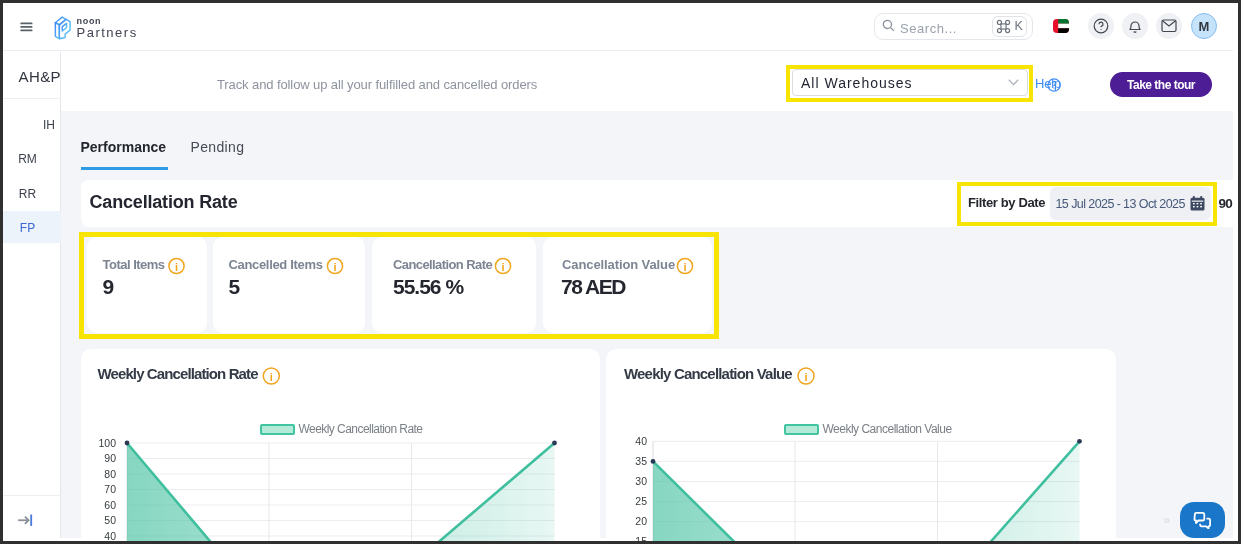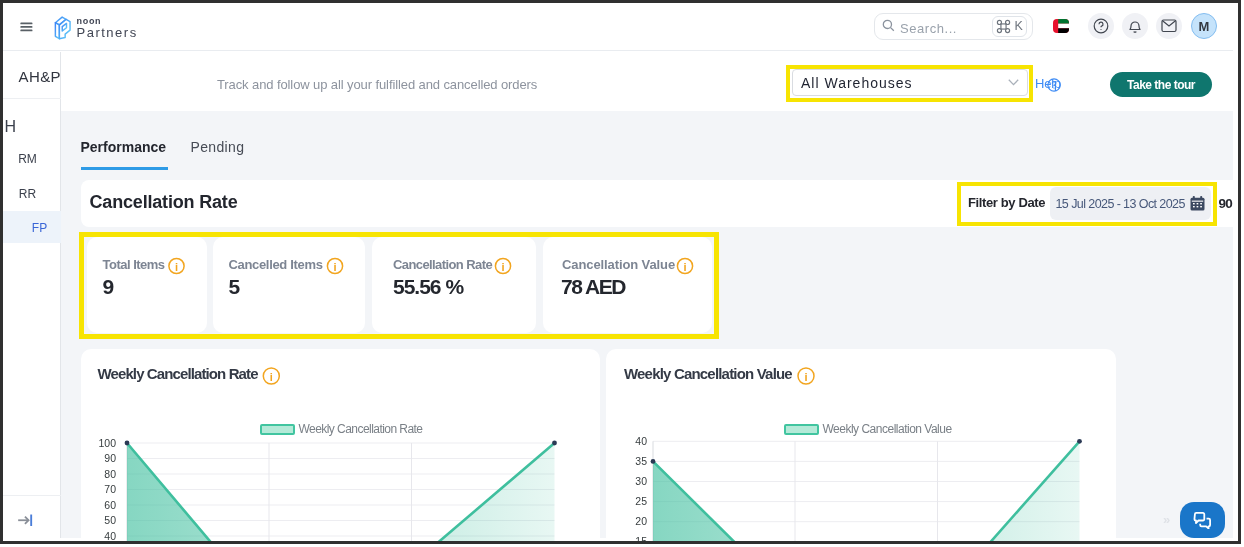--- a/index.html
+++ b/index.html
@@ -84,24 +84,24 @@
     <rect x="1" y="1" width="14" height="11.5" rx="1.5"></rect>
     <path d="M1.5 1.8 L8 7 L14.5 1.8"></path>
   </svg>
   <div class="abs" style="left:1191px;top:13px;width:26px;height:26px;border-radius:50%;background:#c5e3fb;border:1px solid #83bdf0;"></div>
   <div class="abs" style="left:1191px;top:19px;width:26px;text-align:center;font-size:13px;font-weight:bold;color:#32373f;">M</div>
 
   <div class="abs" style="left:0;top:52px;width:61px;height:486px;background:#fff;border-right:1px solid #e2e5e9;"></div>
   <div class="abs" style="left:0px;top:68px;width:61px;text-align:right;font-size:15px;color:#31353f;letter-spacing:0.4px;">AH&amp;P</div>
   <div class="abs" style="left:0;top:98px;width:61px;border-top:1px solid #edeff2;"></div>
   <div class="abs" style="left:0;top:211px;width:61px;height:32px;background:#edf3fa;"></div>
-  <div class="abs" style="left:0;top:118px;width:55px;text-align:left;font-size:16px;color:#3c414d;">IH</div>
+  <div class="abs" style="left:0;top:118px;width:55px;text-align:right;font-size:12px;color:#3c414d;">IH</div>
   <div class="abs" style="left:0;top:152px;width:55px;text-align:center;font-size:12px;color:#3c414d;">RM</div>
   <div class="abs" style="left:0;top:186.5px;width:55px;text-align:center;font-size:12px;color:#3c414d;">RR</div>
-  <div class="abs" style="left:12px;top:221px;width:55px;text-align:center;font-size:12px;color:#3a66d6;">FP</div>
+  <div class="abs" style="left:0;top:221px;width:55px;text-align:center;font-size:12px;color:#3a66d6;">FP</div>
   <div class="abs" style="left:0;top:495px;width:61px;border-top:1px solid #edeff2;"></div>
   <svg class="abs" style="left:18px;top:513.5px;" width="17" height="12.5" viewBox="0 0 16 12" fill="none">
     <line x1="0" y1="6" x2="9.5" y2="6" stroke="#8a8f98" stroke-width="1.7"></line>
     <path d="M6.5 2.5 L10 6 L6.5 9.5" stroke="#8a8f98" stroke-width="1.7" fill="none"></path>
     <line x1="12.5" y1="0.5" x2="12.5" y2="11.5" stroke="#4a7dd8" stroke-width="1.8"></line>
   </svg>
 
   <div class="abs" style="left:61px;top:111px;width:1172px;height:427px;background:#f3f5f8;"></div>
 
   <div class="abs" style="left:61px;top:52px;width:1172px;height:59px;background:#fff;"></div>
@@ -113,21 +113,21 @@
   <svg class="abs" style="left:1008px;top:79px;" width="11" height="7" viewBox="0 0 11 7" fill="none" stroke="#aab1ba" stroke-width="1.3">
     <path d="M0.8 0.8 L5.5 5.6 L10.2 0.8"></path>
   </svg>
 
   <svg class="abs" style="left:1047px;top:78px;" width="14" height="14" viewBox="0 0 16 16" fill="none" stroke="#3f8cf5" stroke-width="1.4">
     <circle cx="8" cy="8" r="7"></circle>
     <path d="M6 6.2 a2 2 0 1 1 2.6 1.9 c-0.5 0.2 -0.6 0.5 -0.6 1.1"></path>
     <line x1="8" y1="11" x2="8" y2="11.9"></line>
   </svg>
   <div class="abs" style="left:1035px;top:75.5px;font-size:13px;color:#3f8cf5;letter-spacing:-0.2px;">Help</div>
-  <div class="abs" style="left:1110px;top:72px;width:102px;height:25px;border-radius:13px;background:#0f766e;display:flex;align-items:center;justify-content:center;font-size:12px;font-weight:bold;color:#fff;letter-spacing:-0.5px;">Take the tour</div>
+  <div class="abs" style="left:1110px;top:72px;width:102px;height:25px;border-radius:13px;background:#4c1d95;display:flex;align-items:center;justify-content:center;font-size:12px;font-weight:bold;color:#fff;letter-spacing:-0.5px;">Take the tour</div>
 
   <div class="abs" style="left:80.5px;top:138.5px;font-size:14px;font-weight:bold;color:#23262e;">Performance</div>
   <div class="abs" style="left:190.5px;top:138.5px;font-size:14px;color:#464b55;letter-spacing:0.35px;">Pending</div>
   <div class="abs" style="left:81px;top:167px;width:87px;height:2.5px;background:#2e9be6;"></div>
 
   <div class="abs" style="left:81px;top:180px;width:1152px;height:47px;background:#fff;border-radius:8px 0 0 8px;"></div>
   <div class="abs" style="left:89.5px;top:191.5px;font-size:18px;font-weight:bold;color:#23262e;letter-spacing:-0.18px;">Cancellation Rate</div>
 
   <div class="abs" style="left:957px;top:182px;width:260px;height:44px;border:4px solid #f7e402;"></div>
   <div class="abs" style="left:968px;top:195px;font-size:13px;font-weight:bold;color:#24262d;letter-spacing:-0.38px;">Filter by Date</div>

